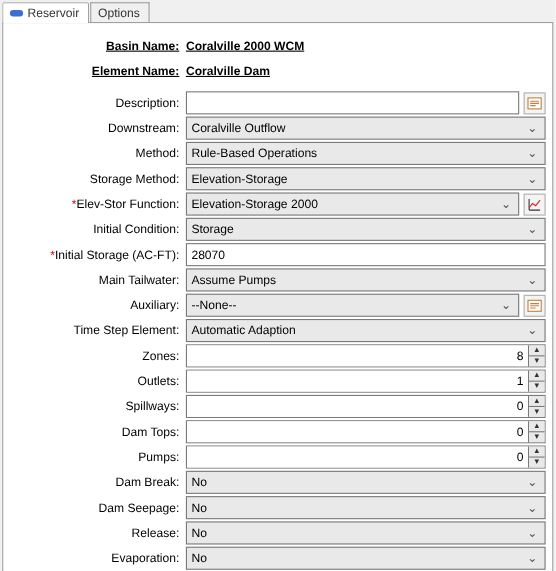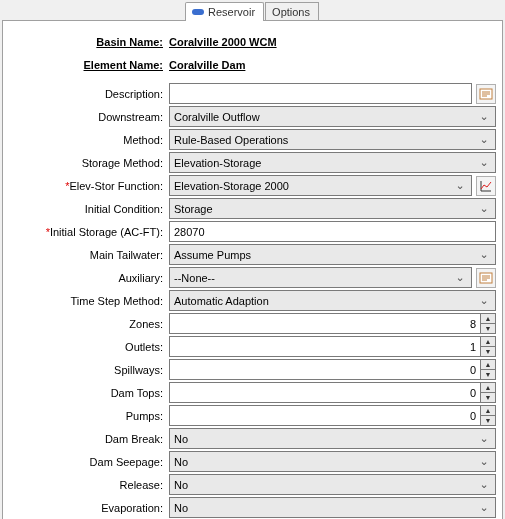--- a/index.html
+++ b/index.html
@@ -10,21 +10,20 @@
     font-size: 11px;
     background: #f0f0f0;
     width: 505px;
     height: 519px;
     overflow: hidden;
   }
   .tabs {
     display: flex;
     background: #f0f0f0;
     padding: 2px 2px 0 2px;
-    justify-content: center;
   }
   .tab {
     padding: 3px 8px 3px 6px;
     border: 1px solid #a0a0a0;
     border-bottom: none;
     background: #f0f0f0;
     margin-right: 1px;
     cursor: pointer;
     display: flex;
     align-items: center;
@@ -269,21 +268,21 @@
           <rect x="1" y="2" width="12" height="10" fill="#fff" stroke="#c08040"></rect>
           <line x1="3" y1="5" x2="11" y2="5" stroke="#c08040"></line>
           <line x1="3" y1="7" x2="11" y2="7" stroke="#c08040"></line>
           <line x1="3" y1="9" x2="8" y2="9" stroke="#c08040"></line>
         </svg>
       </div>
     </div>
   </div>
 
   <div class="row">
-    <div class="label">Time Step Method:</div>
+    <div class="label">Time Step Element:</div>
     <div class="ctrl-wrap">
       <div class="combo">
         <span>Automatic Adaption</span>
         <span class="chev">⌄</span>
       </div>
     </div>
   </div>
 
   <div class="row">
     <div class="label">Zones:</div>

